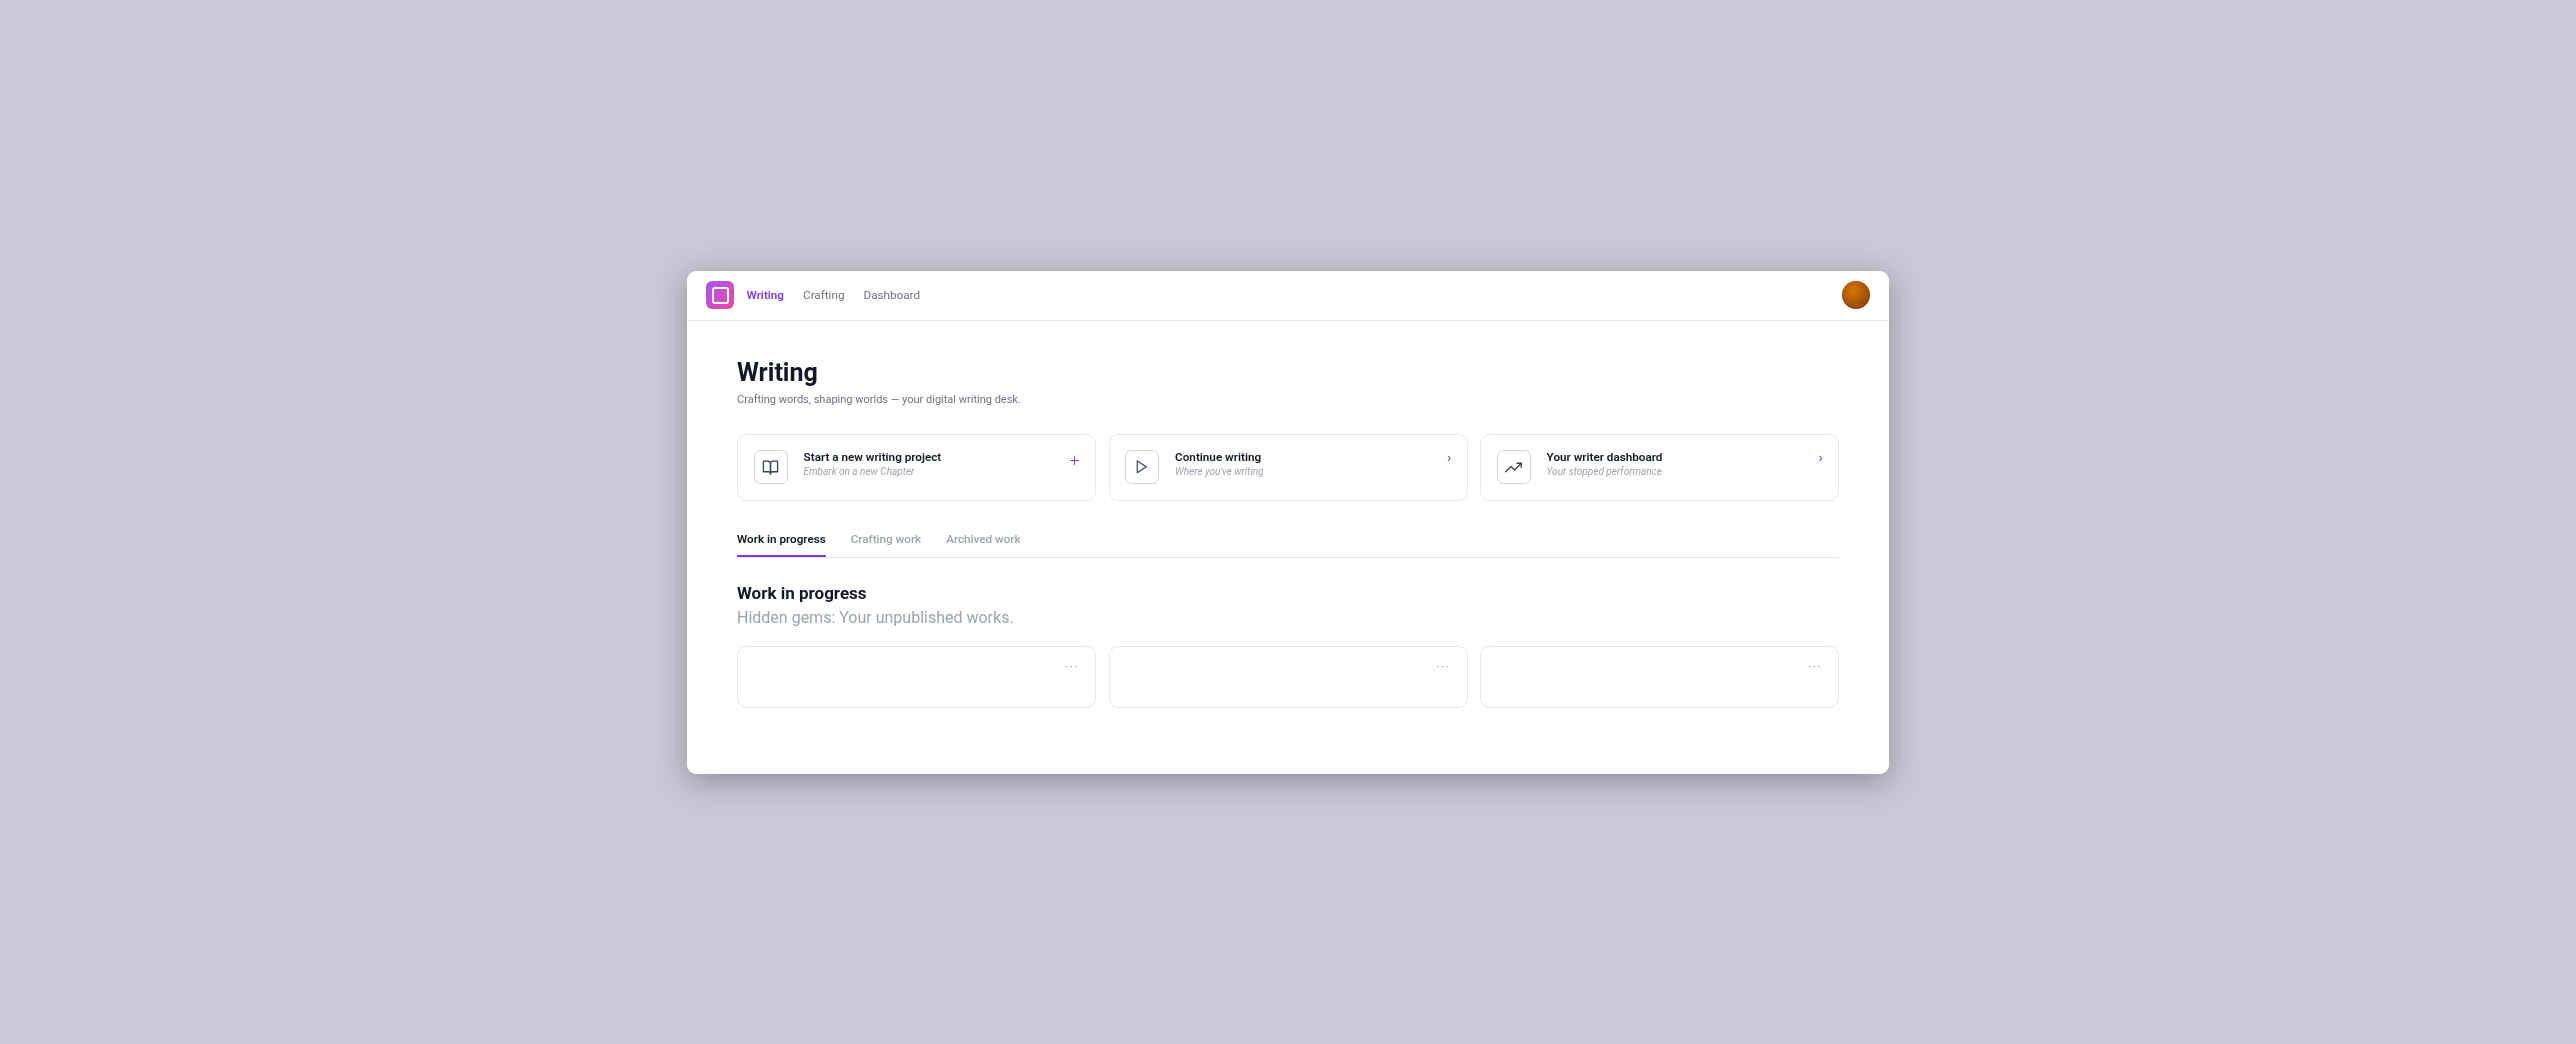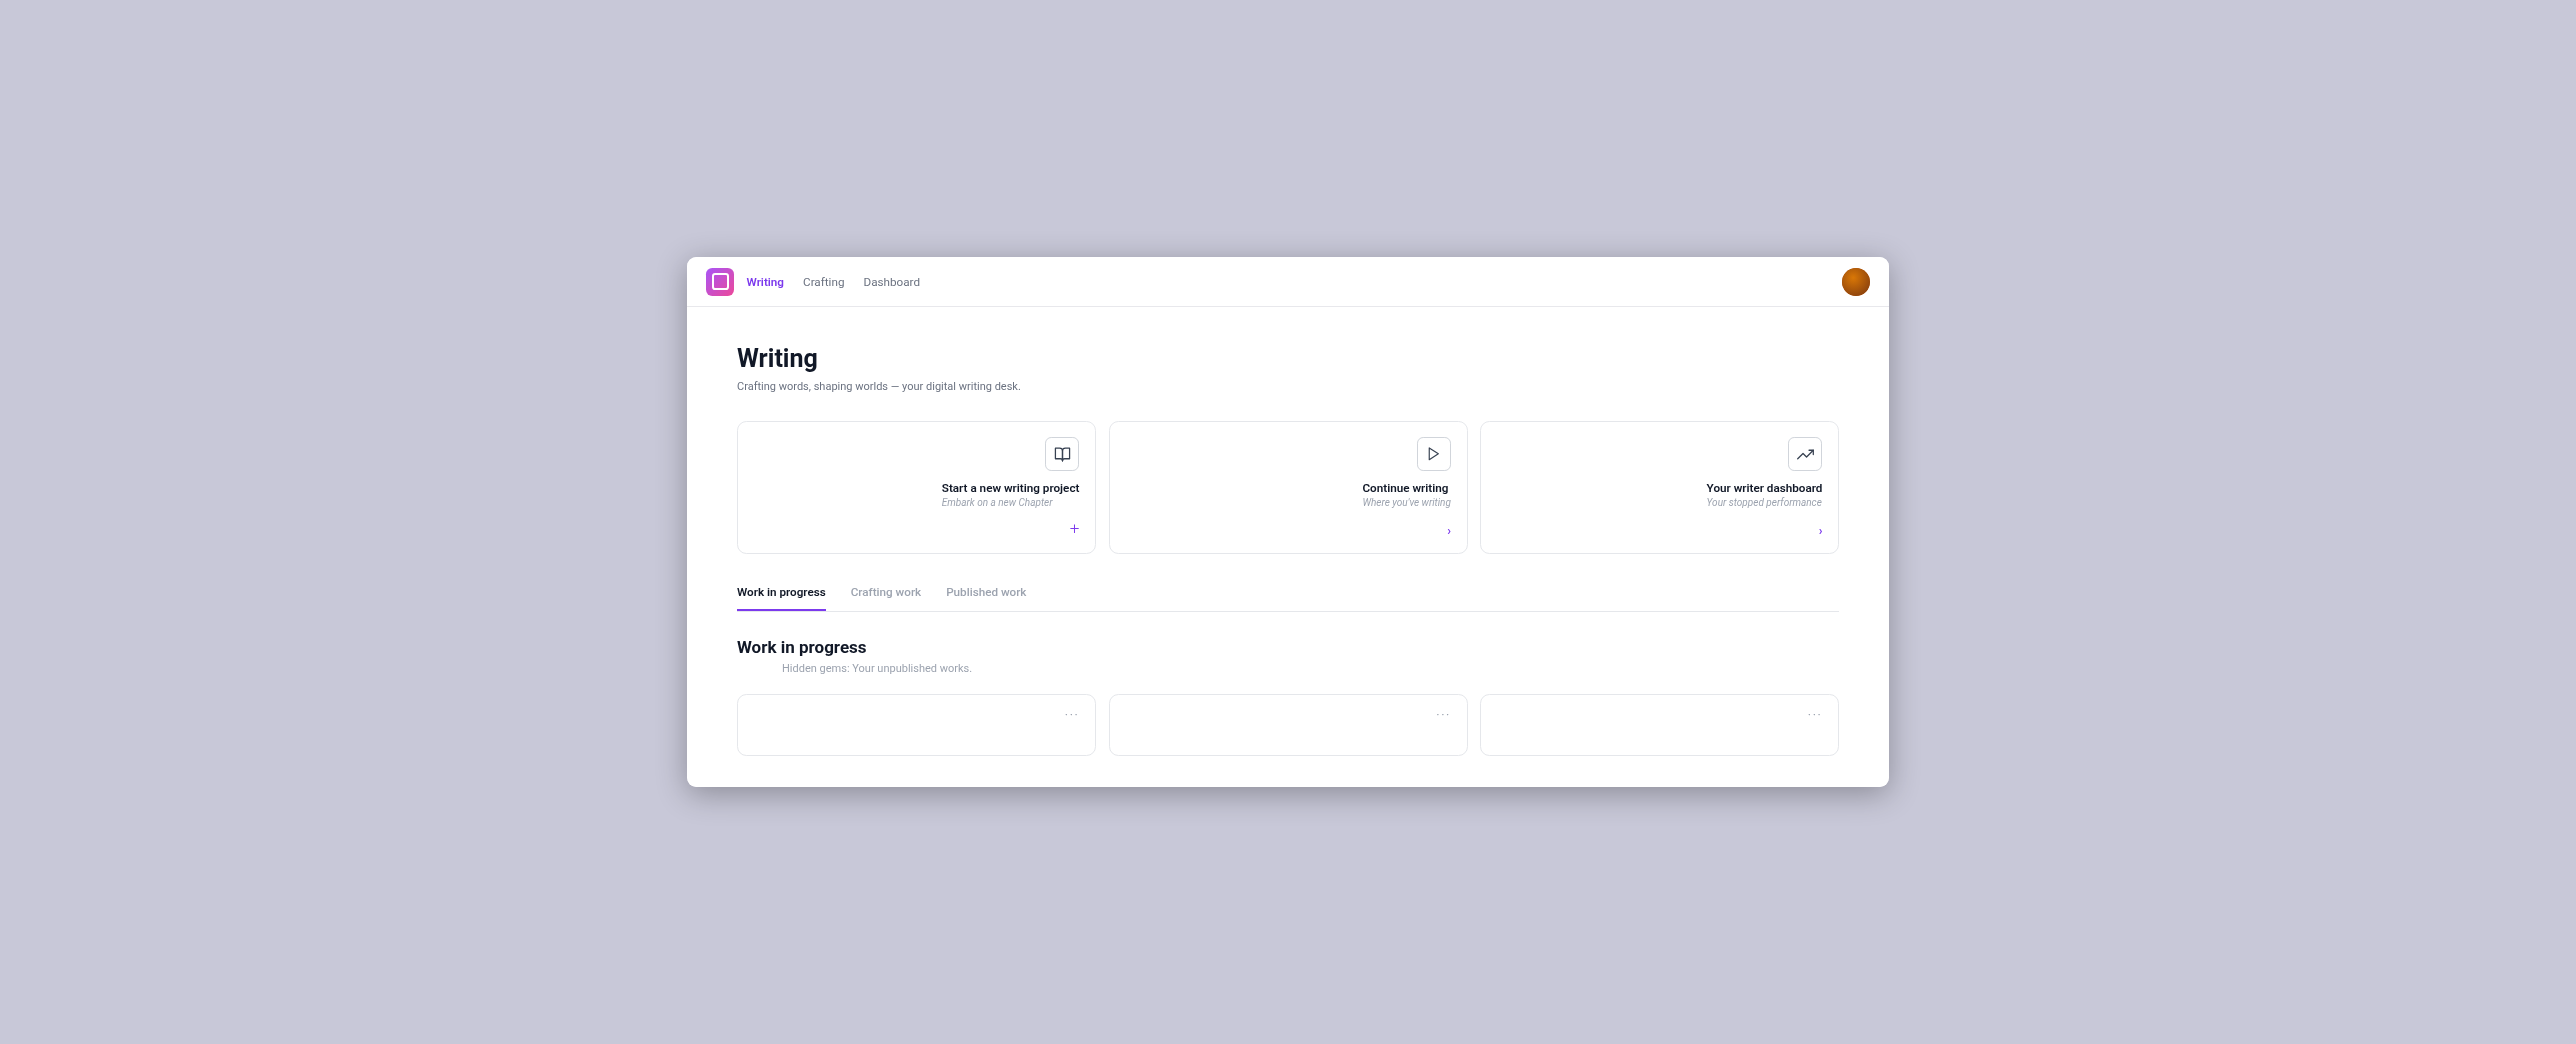--- a/index.html
+++ b/index.html
@@ -117,26 +117,25 @@
       grid-template-columns: repeat(3, 1fr);
       gap: 12.5px;
       margin-bottom: 31px;
     }
 
     .action-card {
       border: 1.2px solid #e5e7eb;
       border-radius: 9.4px;
       padding: 15.6px 15.6px;
       display: flex;
-      align-items: flex-end;
-      gap: 10px;
+      align-items: flex-start;
+      gap: 16px;
       cursor: pointer;
       background: #ffffff;
       transition: border-color 0.2s;
-      flex-direction: column;
     }
 
     .card-icon-wrap {
       width: 34px;
       height: 34px;
       border: 1.2px solid #d1d5db;
       border-radius: 6.2px;
       display: flex;
       align-items: center;
       justify-content: center;
@@ -200,24 +199,23 @@
     }
 
     .section-title {
       font-size: 17px;
       font-weight: 700;
       color: #111827;
       margin-bottom: 4.7px;
     }
 
     .section-desc {
-      font-size: 11px;
+      font-size: 16px;
       color: #9ca3af;
       margin-bottom: 19px;
-      margin-left: 45px;
     }
 
     .work-cards {
       display: grid;
       grid-template-columns: repeat(3, 1fr);
       gap: 12.5px;
     }
 
     .work-card {
       border: 1.2px solid #e5e7eb;
@@ -303,21 +301,21 @@
         </div>
         <span class="card-arrow">›</span>
       </div>
 
     </div>
 
     <div class="tabs-section">
       <div class="tabs">
         <div class="tab active">Work in progress</div>
         <div class="tab">Crafting work</div>
-        <div class="tab">Published work</div>
+        <div class="tab">Archived work</div>
       </div>
     </div>
 
     <div>
       <h2 class="section-title">Work in progress</h2>
       <p class="section-desc">Hidden gems: Your unpublished works.</p>
 
       <div class="work-cards">
         <div class="work-card">
           <span class="work-card-menu">···</span>

